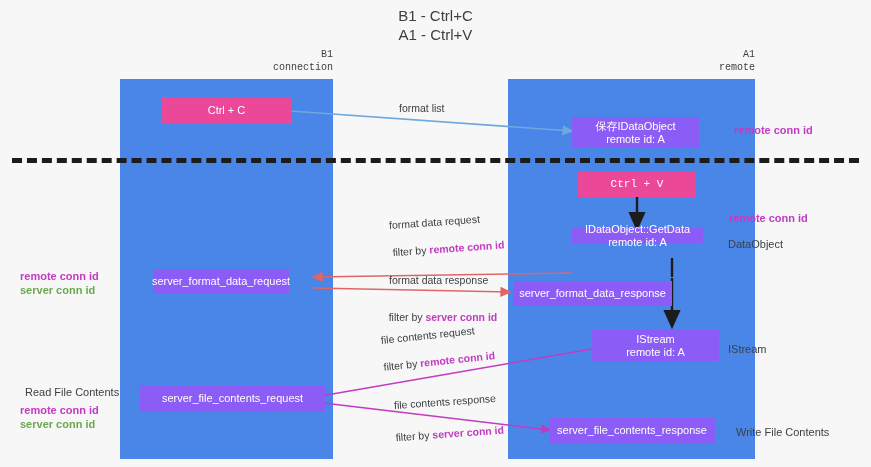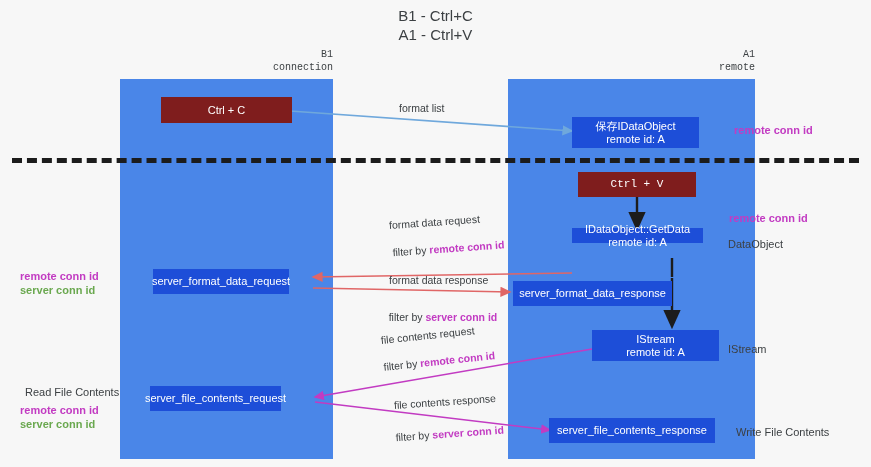--- a/index.html
+++ b/index.html
@@ -35,22 +35,22 @@
     border-top:5px dashed #1c1c1c;
   }
 
   
   .node{
     position:absolute;box-sizing:border-box;
     display:flex;align-items:center;justify-content:center;
     text-align:center;color:#ffffff;font-size:11px;line-height:13px;
     padding:2px 4px;white-space:pre;
   }
-  .node.green{background:#7f1d1d;}
-  .node.orange{background:#1d4ed8;}
+  .node.green{background:#ec4899;}
+  .node.orange{background:#8b5cf6;}
 
   
   .ann{position:absolute;font-size:11px;line-height:14px;white-space:pre;}
   .ann.dark{color:#3c4043;}
   .ann.magenta{color:#c23bc2;font-weight:bold;}
   .ann.green{color:#6aa84f;font-weight:bold;}
 
   
   .elabel{
     position:absolute;font-size:10.5px;line-height:13px;white-space:pre;
@@ -122,21 +122,21 @@
   <div class="node orange" style="left:572px;top:228px;width:131px;height:15px;">IDataObject::GetData
 remote id: A</div>
 
   <div class="node orange" style="left:153px;top:269px;width:136px;height:25px;">server_format_data_request</div>
 
   <div class="node orange" style="left:513px;top:281px;width:159px;height:25px;">server_format_data_response</div>
 
   <div class="node orange" style="left:592px;top:330px;width:127px;height:31px;">IStream
 remote id: A</div>
 
-  <div class="node orange" style="left:150px;top:386px;width:131px;height:25px;">server_file_contents_request</div>
+  <div class="node orange" style="left:140px;top:386px;width:185px;height:25px;">server_file_contents_request</div>
 
   <div class="node orange" style="left:549px;top:418px;width:166px;height:25px;">server_file_contents_response</div>
 
   <div class="elabel" style="left:399px;top:102px;">format list</div>
 
   <div class="elabel" style="left:389px;top:219px;transform:rotate(-4deg);transform-origin:left center;">format data request</div>
   <div class="elabel" style="left:381px;top:234px;transform:rotate(-4deg);transform-origin:left center;">
     <span>filter by </span><span class="hl-magenta">remote conn id</span>
   </div>
 

